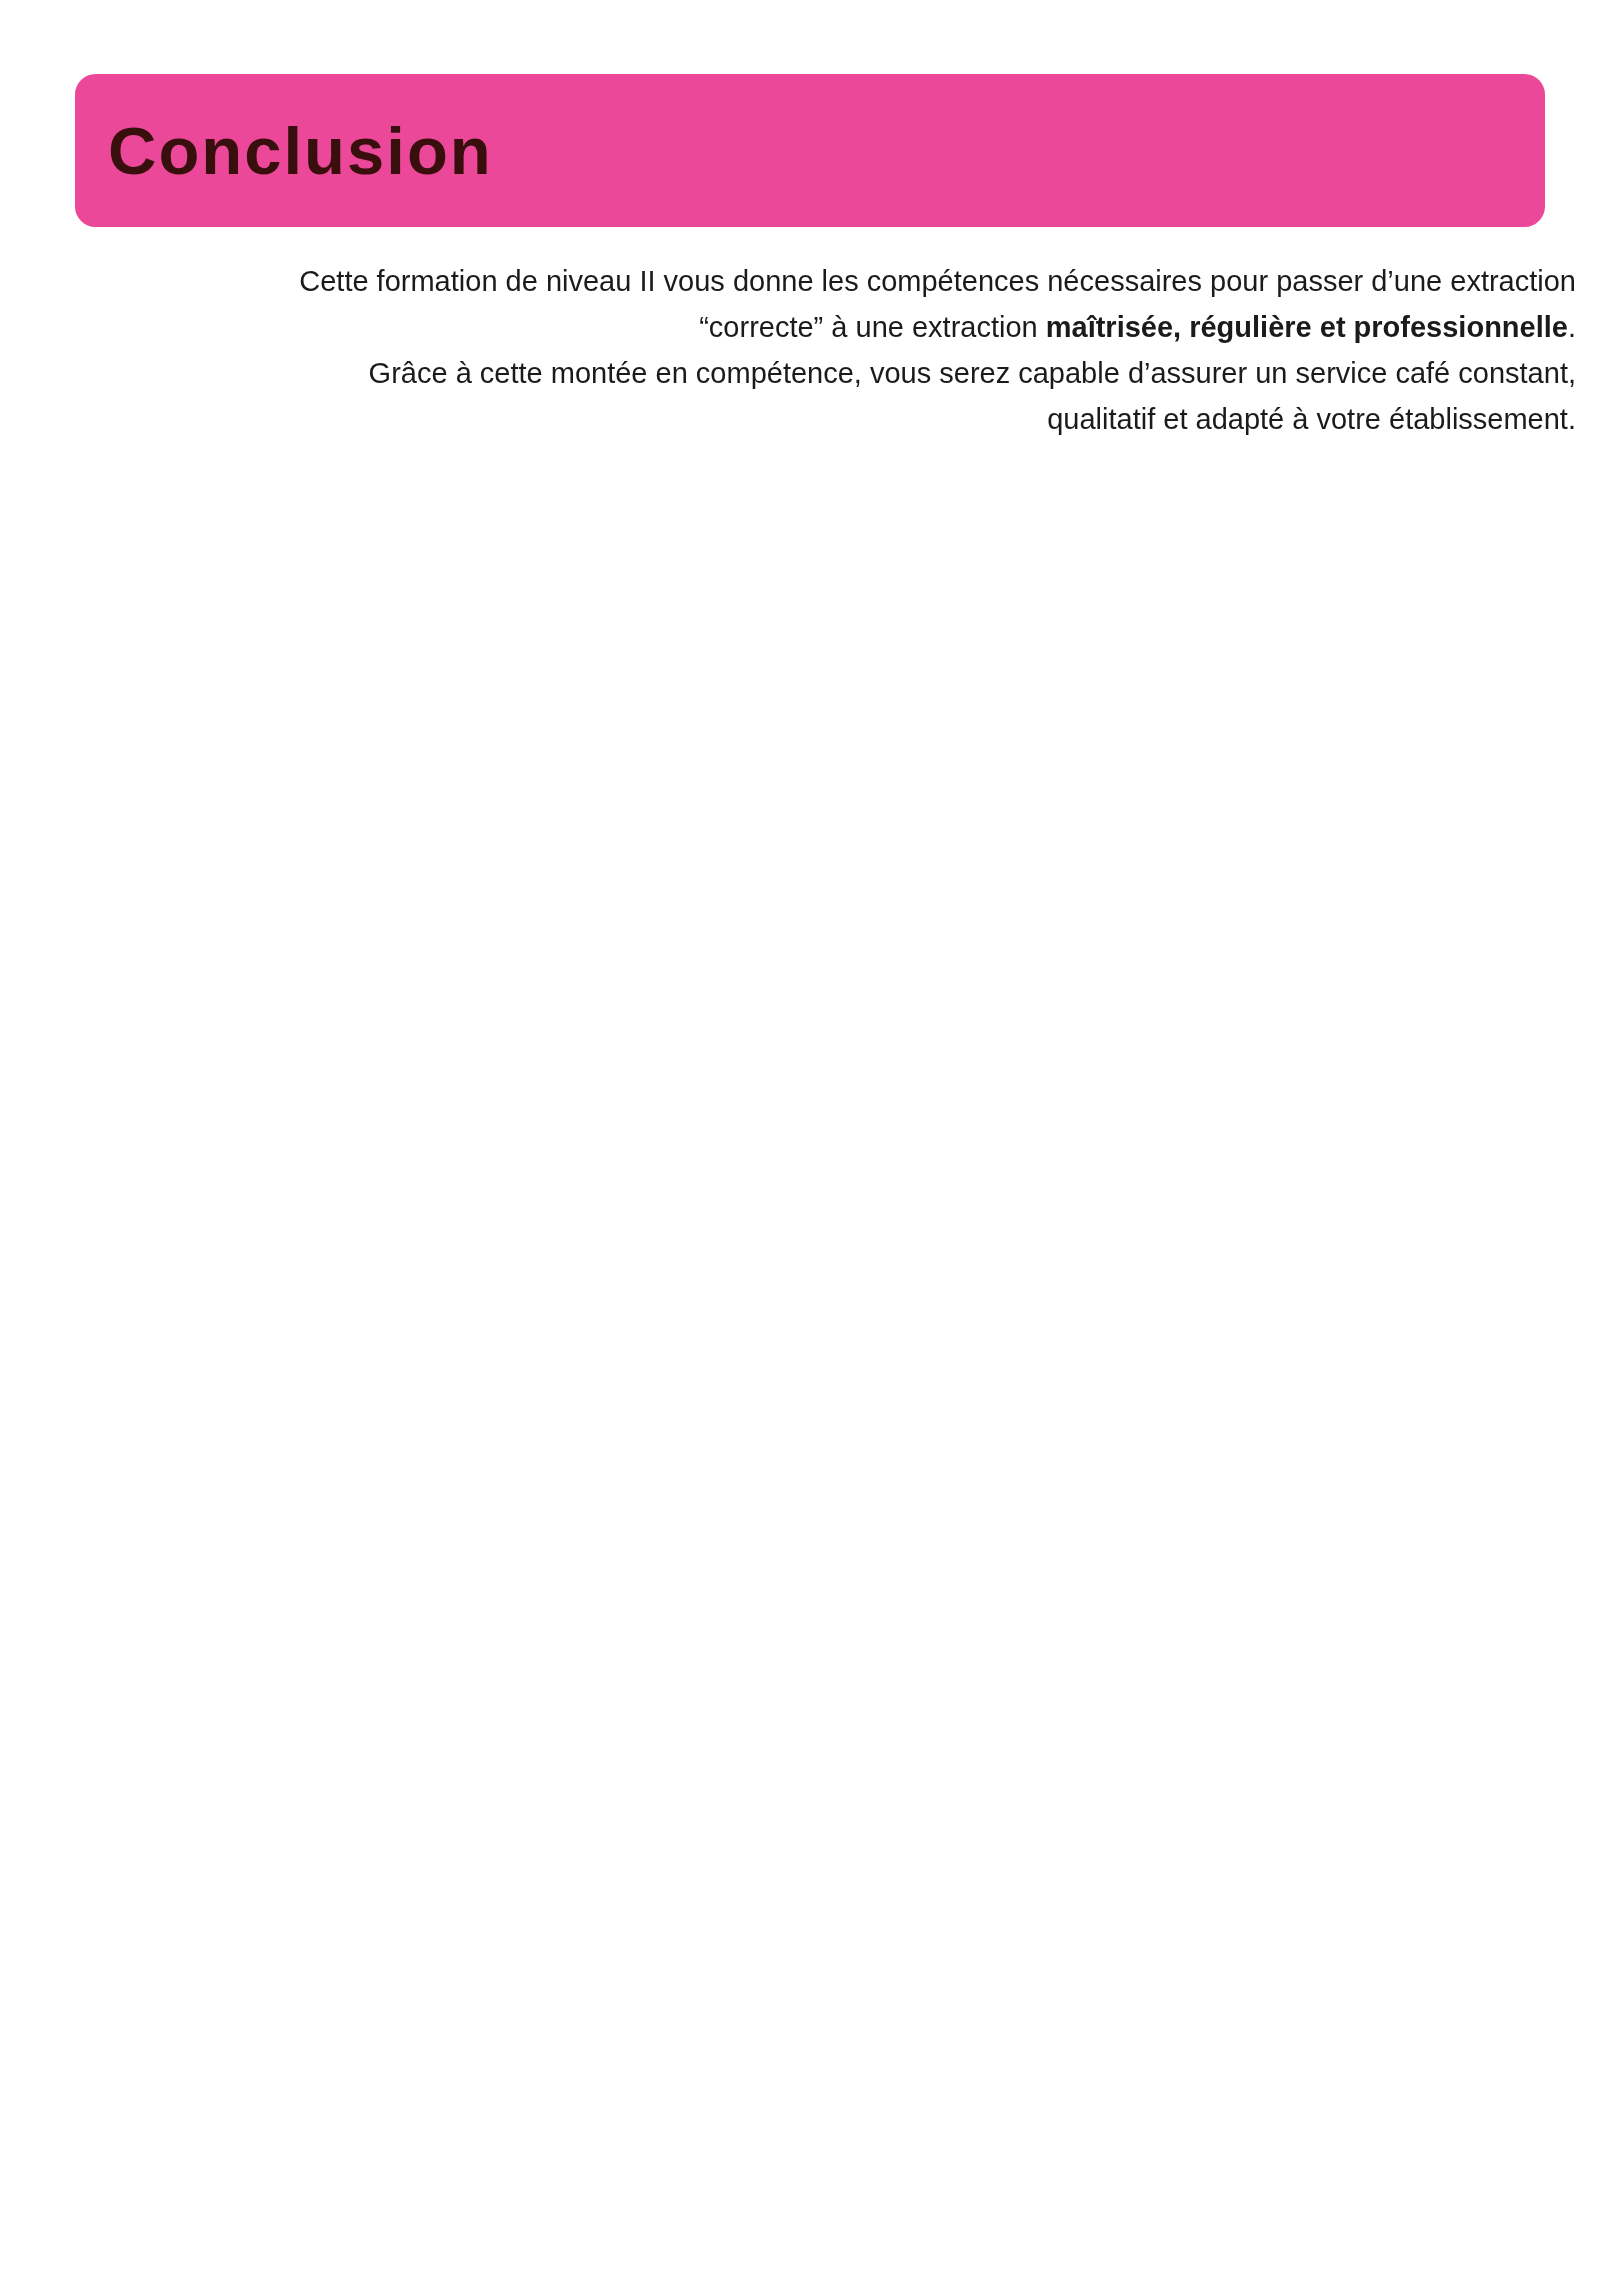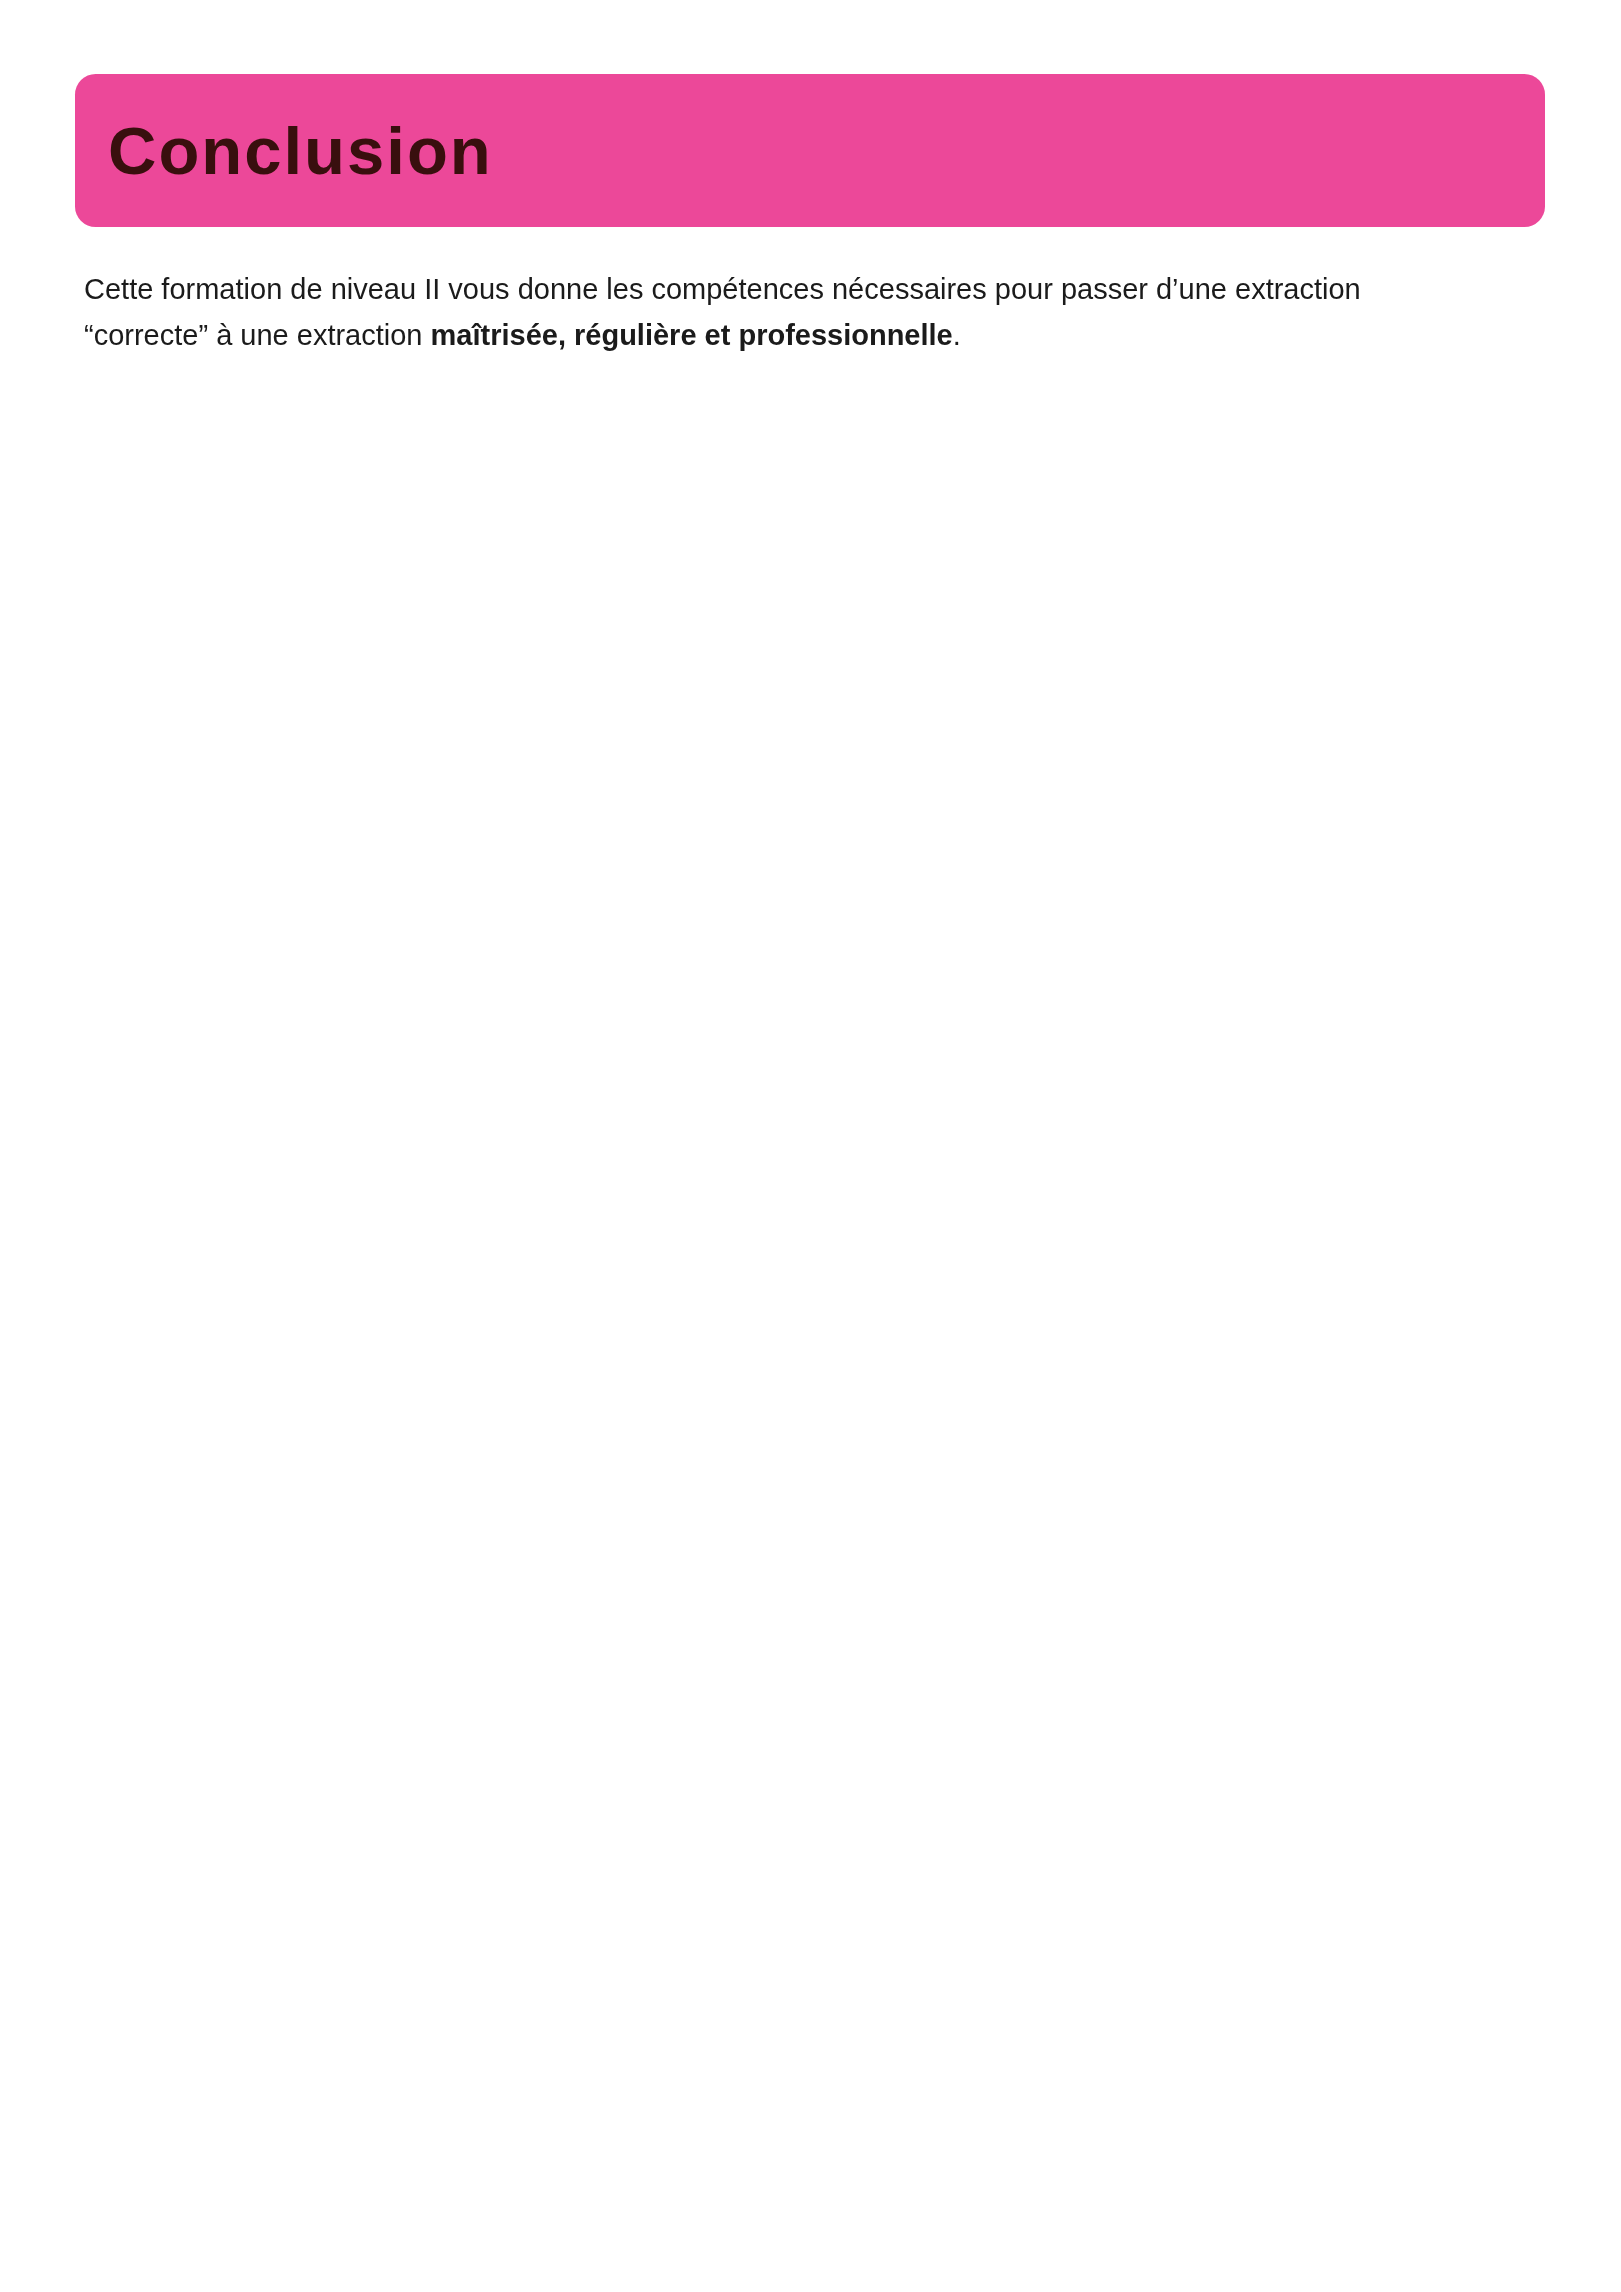--- a/index.html
+++ b/index.html
@@ -40,33 +40,35 @@
   .body-text {
     position: absolute;
     left: 76px;
     top: 258px;
     width: 1500px;
     font-size: 29px;
     line-height: 46px;
     color: #1b1b1b;
   }
   .body-text p {
-    margin: 8px;
+    margin: 0;
+    text-align: right;
   }
   .body-text strong {
     font-weight: 700;
   }
 </style>
 </head>
 <body>
 
 <div class="page">
 
   <section class="header-box">
     <h1>Conclusion</h1>
   </section>
 
   <div class="body-text">
     <p><span>Cette formation de niveau II vous donne les compétences nécessaires pour passer d’une extraction</span><br><span>“correcte” à une extraction </span><strong>maîtrisée, régulière et professionnelle</strong><span>.</span></p>
+    <p><span>Grâce à cette montée en compétence, vous serez capable d’assurer un service café constant,</span><br><span>qualitatif et adapté à votre établissement.</span></p>
   </div>
 
 </div>
 
 
 </body></html>

